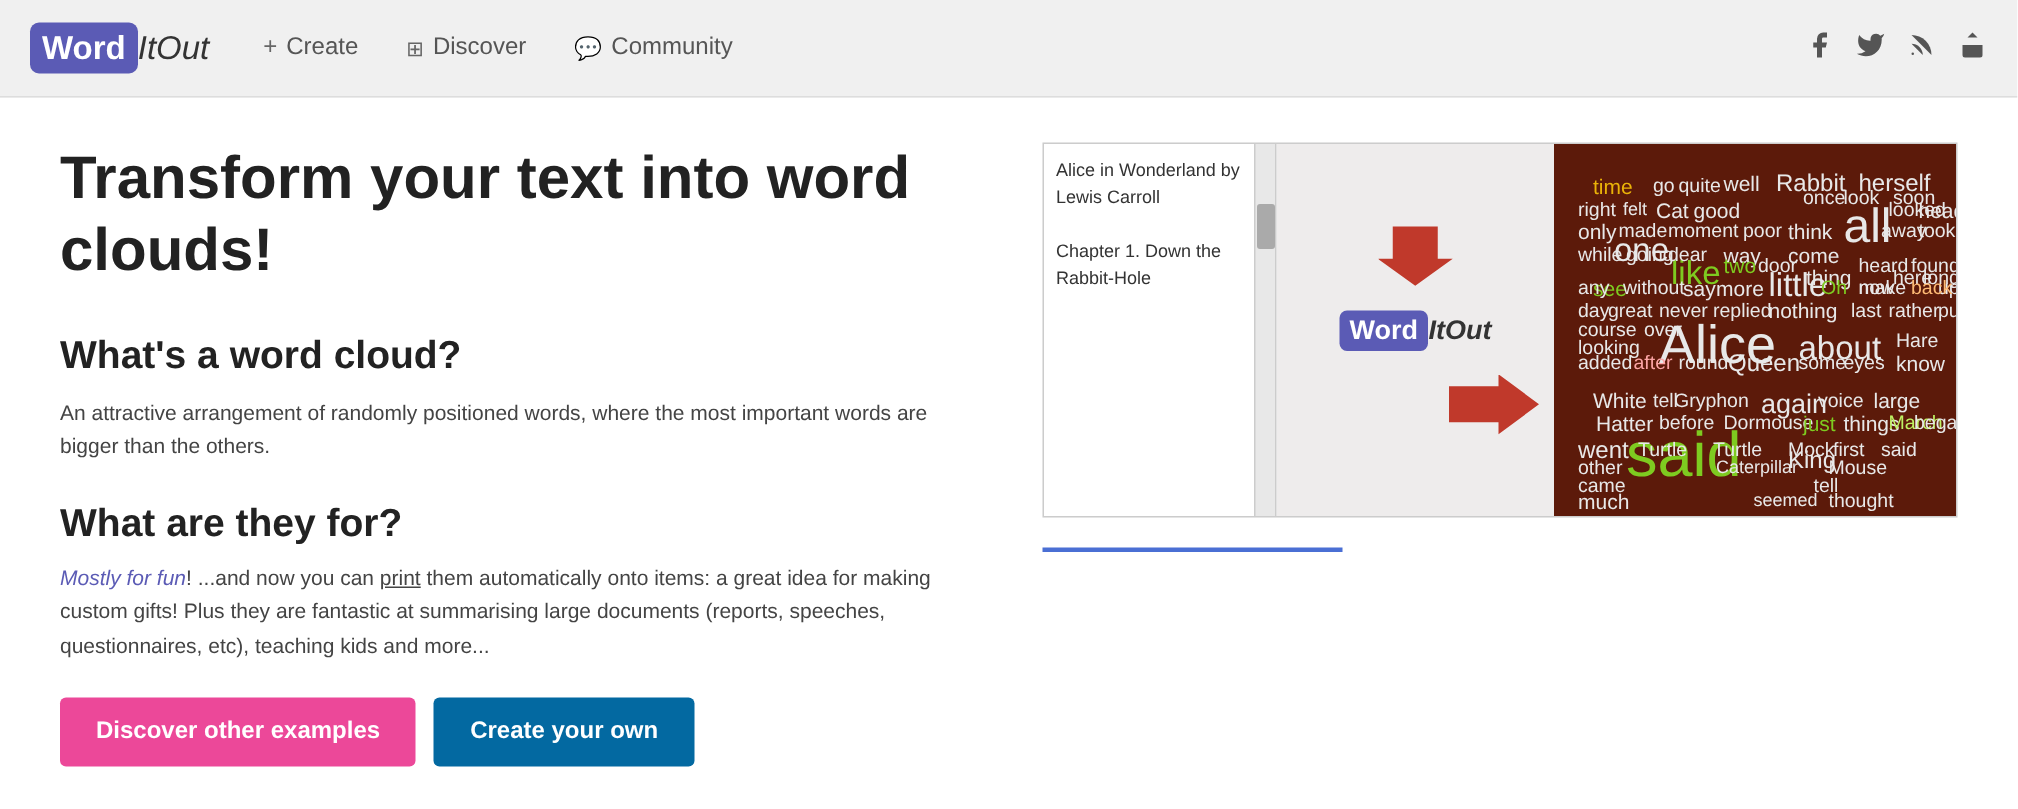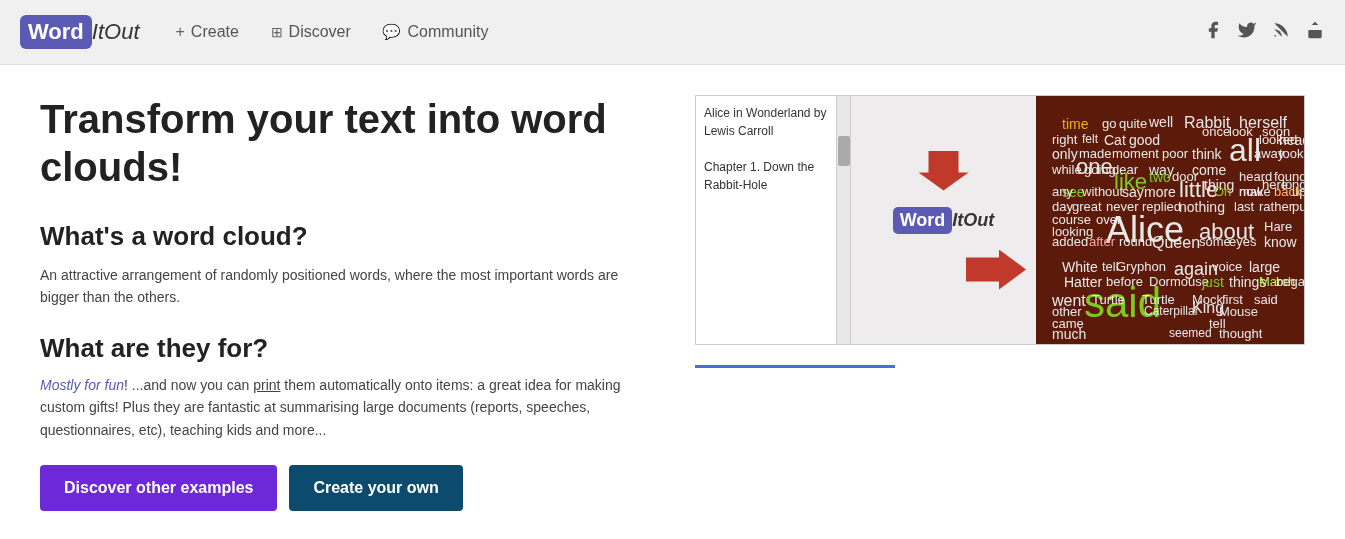--- a/index.html
+++ b/index.html
@@ -110,32 +110,32 @@
       line-height: 1.6;
       margin-bottom: 24px;
     }
 
     .buttons {
       display: flex;
       gap: 12px;
       margin-bottom: 30px;
     }
     .btn-blue {
-      background: #6d28d9;
+      background: #ec4899;
       color: #fff;
       border: none;
       padding: 0 24px;
       font-size: 16px;
       font-weight: bold;
       border-radius: 4px;
       cursor: pointer;
       text-decoration: none;
     }
     .btn-green {
-      background: #0c4a6e;
+      background: #0369a1;
       color: #fff;
       border: none;
       padding: 14px 24px;
       font-size: 16px;
       font-weight: bold;
       border-radius: 4px;
       cursor: pointer;
       text-decoration: none;
     }
 

